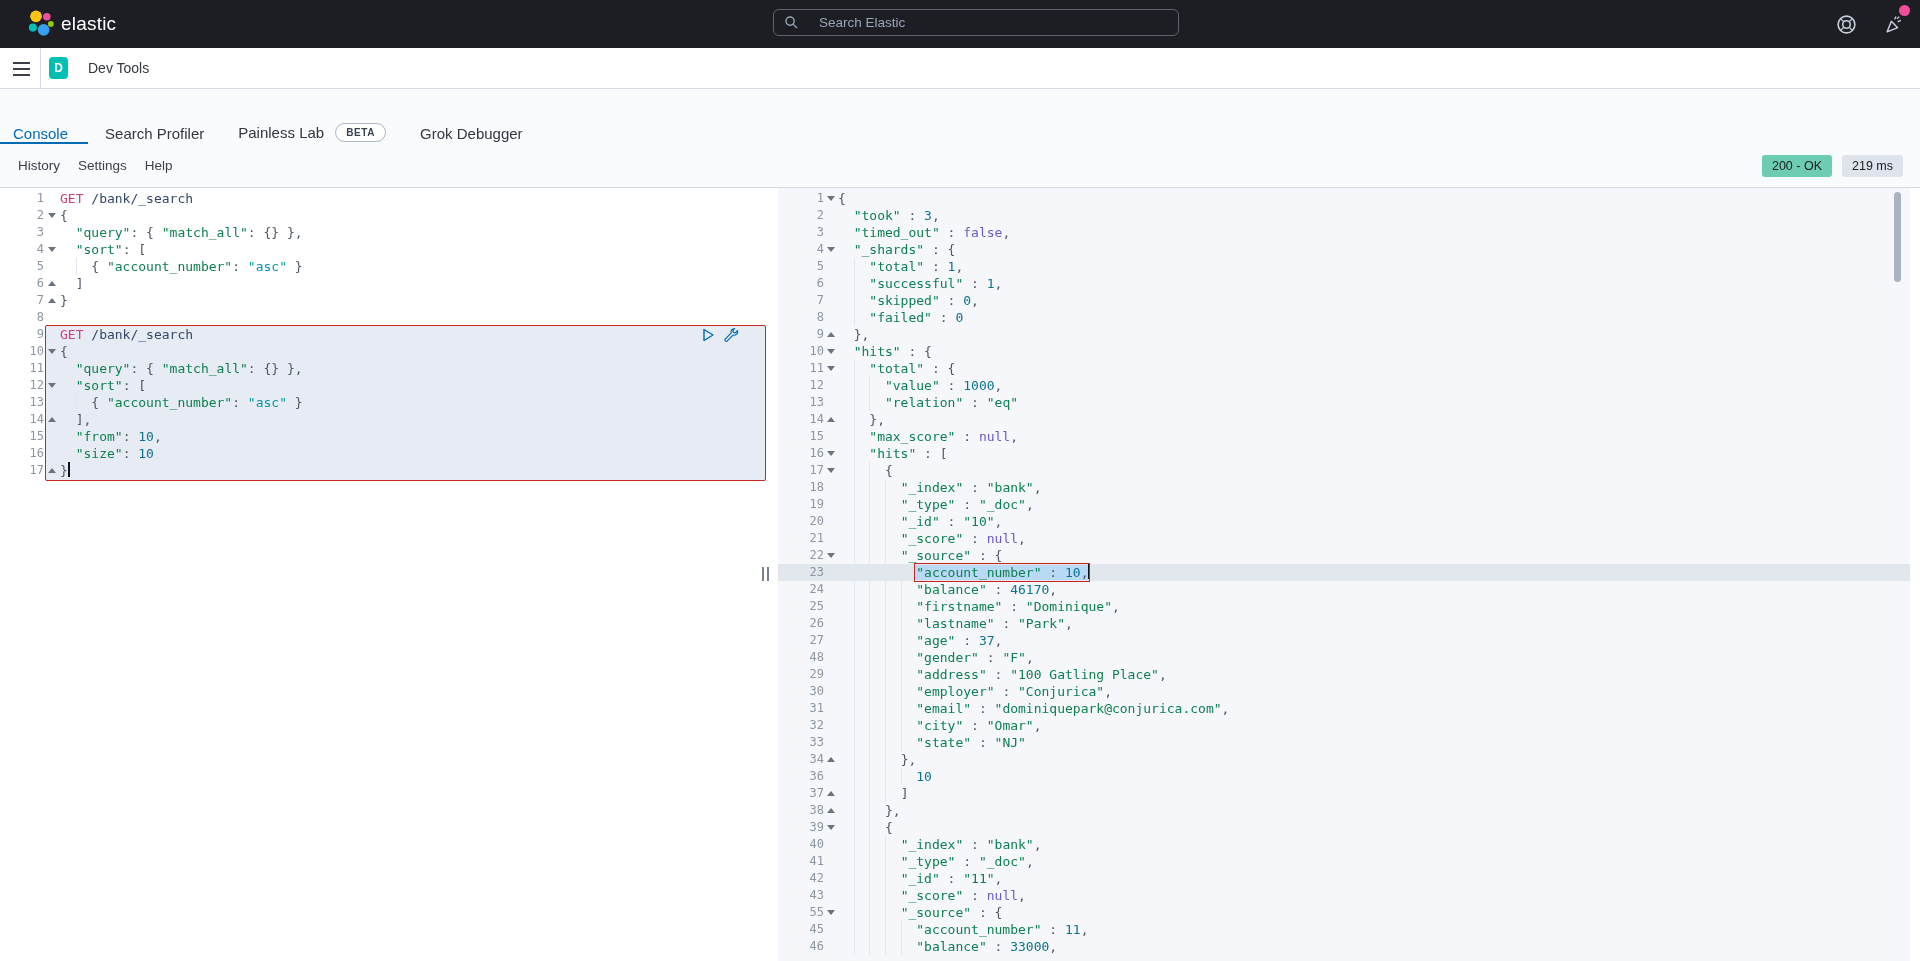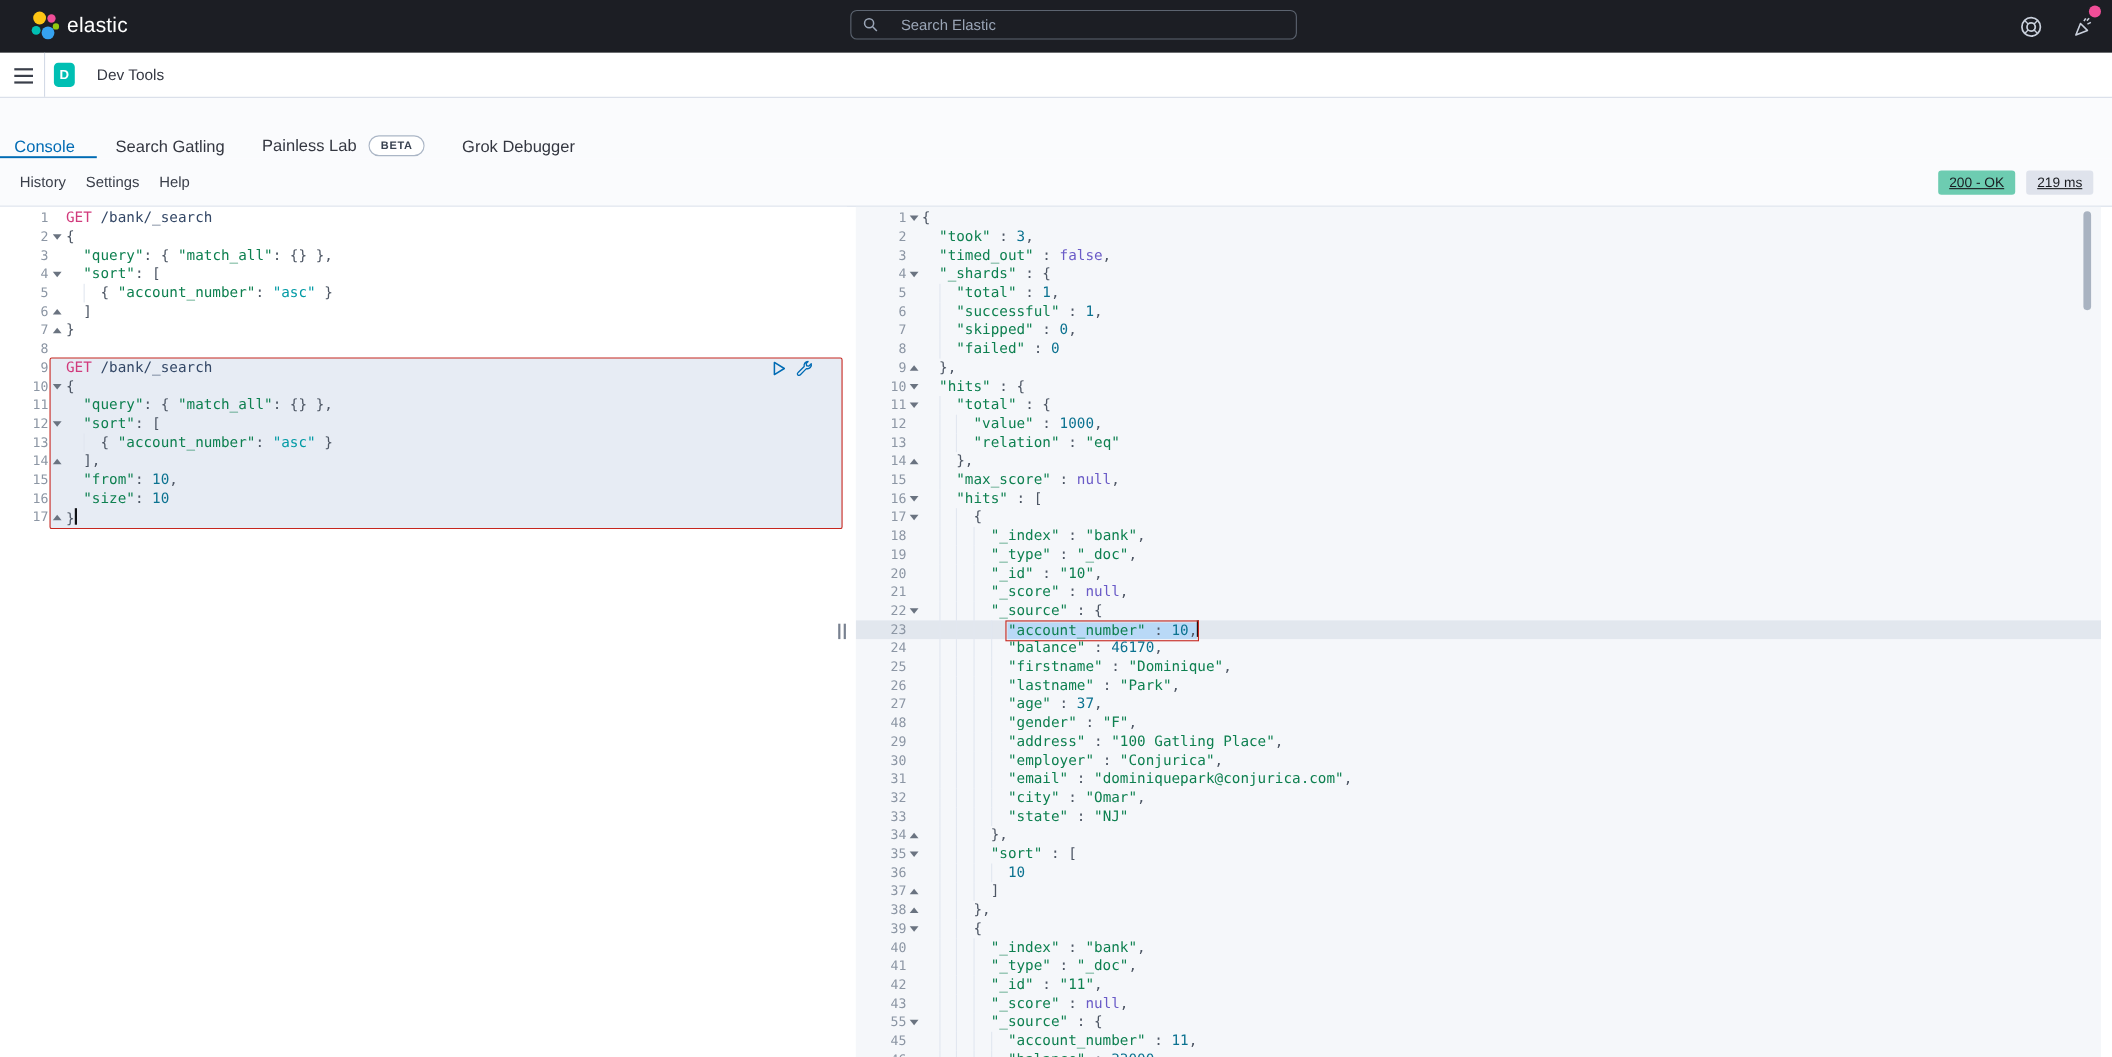--- a/index.html
+++ b/index.html
@@ -28,21 +28,21 @@
   .tab-bar{position:absolute;left:0;top:89px;width:1920px;height:55px;background:#FAFBFD;display:flex;align-items:flex-end;}
   .tab{display:flex;align-items:center;padding:0 17px;font-size:15px;color:#343741;cursor:pointer;border-bottom:2.5px solid transparent;box-sizing:border-box;}
   .tab:first-child{padding-left:13px;padding-right:20px;}
   .tab.active{color:#006BB4;font-weight:500;border-bottom-color:#006BB4;}
   .beta-pill{margin-left:11px;border:1px solid #ABB6C6;border-radius:12px;padding:3px 10px;font-size:10px;font-weight:bold;letter-spacing:.6px;color:#394251;background:#fff;}
 
   
   .console-toolbar{position:absolute;left:0;top:144px;width:1920px;height:44px;background:#FAFBFD;border-bottom:1px solid #D3DAE6;box-sizing:border-box;display:flex;align-items:center;}
   .tb-link{margin-left:18px;font-size:13.5px;color:#3A3F4A;cursor:pointer;background:none;border:none;padding:0;}
   .tb-right{position:absolute;right:17px;top:0;height:43px;display:flex;align-items:center;gap:10px;}
-  .badge{border-radius:3px;padding:4px 10px;font-size:12.5px;font-weight:500;color:#1A1C21;text-decoration:underline;}
+  .badge{border-radius:3px;padding:4px 10px;font-size:12.5px;font-weight:500;color:#1A1C21;}
   .badge.ok{background:#6DCCB1;}
   .badge.ms{background:#DFE3EC;}
 
   
   .workspace{position:absolute;left:0;top:188px;width:1920px;height:773px;background:#fff;}
   .panel{position:absolute;top:0;height:773px;overflow:hidden;}
   .panel.left{left:0;width:770px;background:#fff;}
   .panel.right{left:778px;width:1132px;background:#F5F7FA;}
   .lines{position:relative;z-index:1;padding-top:2px;}
   .code-row{height:17px;line-height:17px;display:flex;font-family:"DejaVu Sans Mono",monospace;font-size:13px;color:#343741;}
@@ -133,21 +133,21 @@
     <div class="crumb-divider"></div>
     <div class="app-badge">D</div>
     <div class="crumb-title">Dev Tools</div>
   </div>
 
   <div class="tab-bar">
     <div class="tab active">
         <span>Console</span>
       </div>
     <div class="tab">
-        <span>Search Gatling</span>
+        <span>Search Profiler</span>
       </div>
     <div class="tab">
       <span>Painless Lab</span>
       <span class="beta-pill">BETA</span>
     </div>
     <div class="tab">
         <span>Grok Debugger</span>
       </div>
   </div>
 
@@ -475,27 +475,20 @@
             <div class="code-content"><span class="guide" style="left: 2ch;"></span><span class="guide" style="left: 4ch;"></span><span class="guide" style="left: 6ch;"></span><span class="guide" style="left: 8ch;"></span><span class="tk-t">          </span><span class="tk-k">"state"</span><span class="tk-p"> :</span><span class="tk-t"> </span><span class="tk-k">"NJ"</span></div>
           </div>
           <div class="code-row">
             <div class="gutter">34</div>
             <div class="foldcell">
               <span class="fold-u"></span>
             </div>
             <div class="code-content"><span class="guide" style="left: 2ch;"></span><span class="guide" style="left: 4ch;"></span><span class="guide" style="left: 6ch;"></span><span class="tk-t">        </span><span class="tk-p">},</span></div>
           </div>
           <div class="code-row">
-            <div class="gutter">35</div>
-            <div class="foldcell">
-              <span class="fold-d"></span>
-            </div>
-            <div class="code-content"><span class="guide" style="left: 2ch;"></span><span class="guide" style="left: 4ch;"></span><span class="guide" style="left: 6ch;"></span><span class="tk-t">        </span><span class="tk-k">"sort"</span><span class="tk-p"> :</span><span class="tk-t"> </span><span class="tk-p">[</span></div>
-          </div>
-          <div class="code-row">
             <div class="gutter">36</div>
             <div class="foldcell"></div>
             <div class="code-content"><span class="guide" style="left: 2ch;"></span><span class="guide" style="left: 4ch;"></span><span class="guide" style="left: 6ch;"></span><span class="guide" style="left: 8ch;"></span><span class="tk-t">          </span><span class="tk-n">10</span></div>
           </div>
           <div class="code-row">
             <div class="gutter">37</div>
             <div class="foldcell">
               <span class="fold-u"></span>
             </div>
             <div class="code-content"><span class="guide" style="left: 2ch;"></span><span class="guide" style="left: 4ch;"></span><span class="guide" style="left: 6ch;"></span><span class="tk-t">        </span><span class="tk-p">]</span></div>

